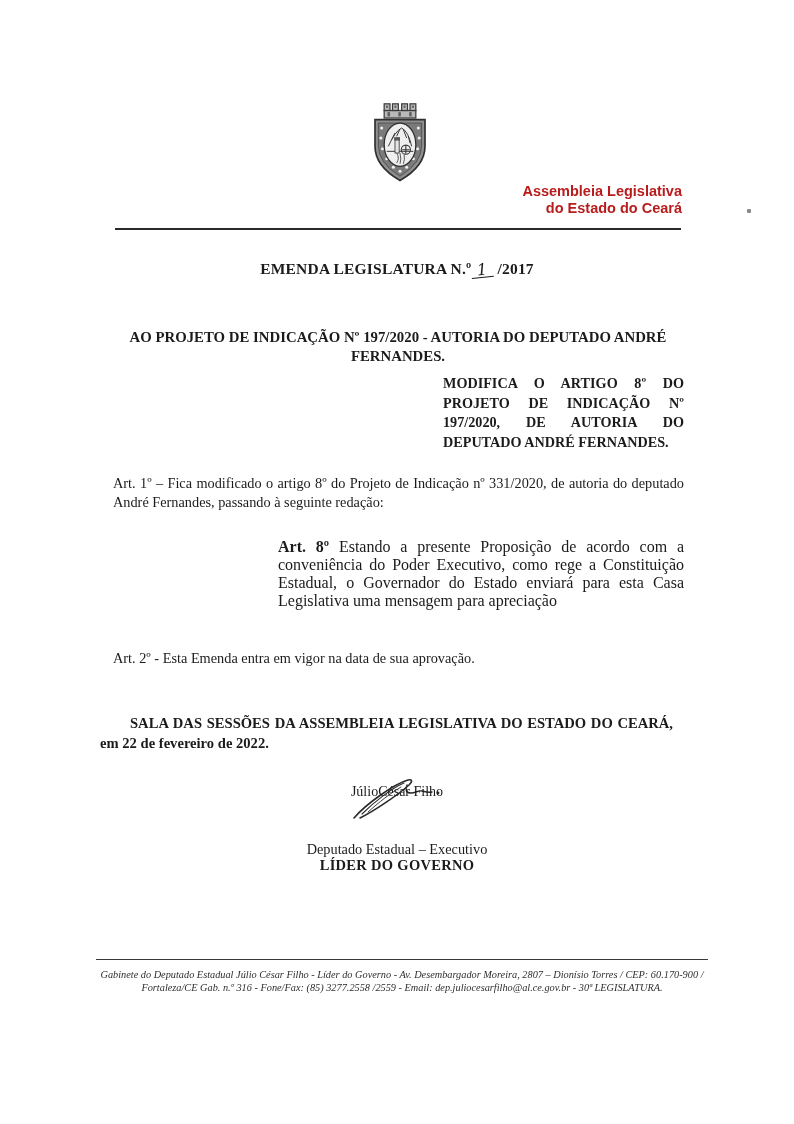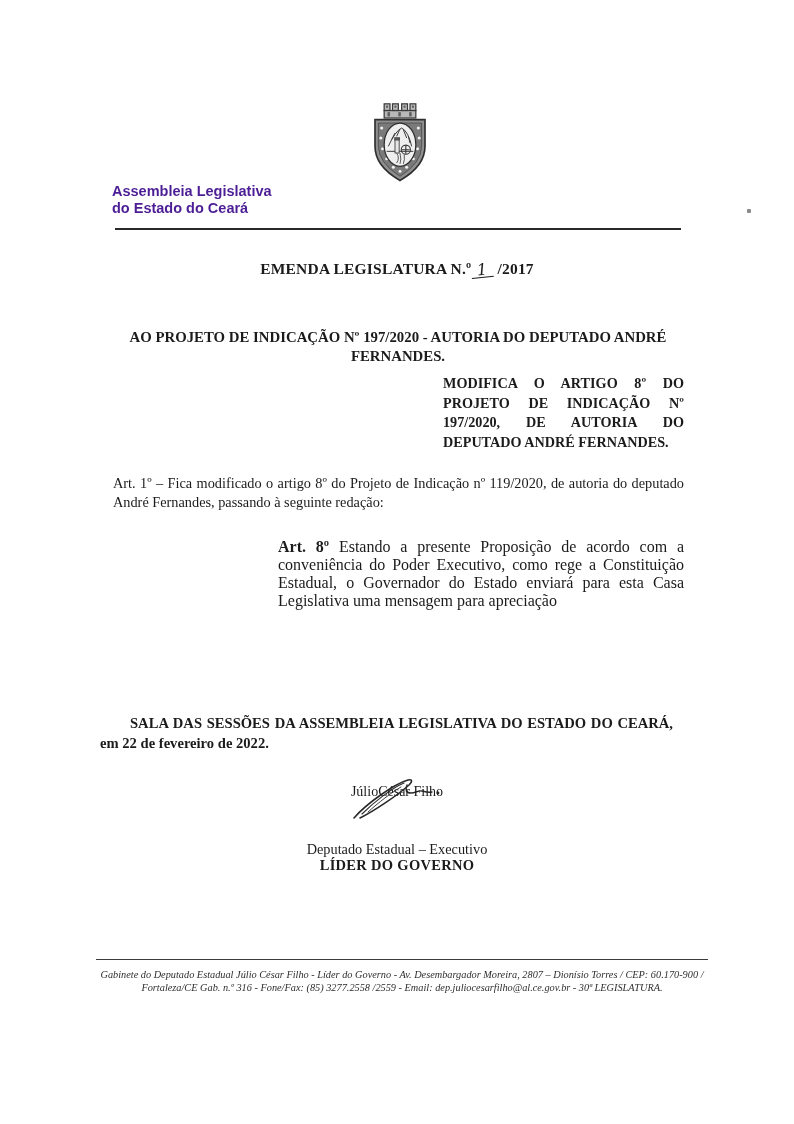--- a/index.html
+++ b/index.html
@@ -19,26 +19,26 @@
     left: 357px;
     top: 103px;
     width: 86px;
     height: 80px;
   }
   .org-name {
     position: absolute;
     left: 112px;
     top: 183px;
     width: 570px;
-    text-align: left;
+    text-align: right;
     font-family: "Liberation Sans", sans-serif;
     font-weight: bold;
     font-size: 14.5px;
     line-height: 17px;
-    color: #4c1d95;
+    color: #b91c1c;
   }
   .top-rule {
     position: absolute;
     left: 115px;
     top: 228px;
     width: 566px;
     height: 0;
     border-top: 2.5px solid #2a2a2a;
   }
   .scan-speck {
@@ -248,26 +248,27 @@
   <div class="scan-speck"></div>
 
   <div class="doc-title">
     <span>EMENDA LEGISLATURA N.º</span><span class="hand-number">1</span>&nbsp;<span>/2017</span>
   </div>
 
   <div class="subject">AO PROJETO DE INDICAÇÃO Nº 197/2020 - AUTORIA DO DEPUTADO ANDRÉ FERNANDES.</div>
 
   <div class="ementa">MODIFICA O ARTIGO 8º DO PROJETO DE INDICAÇÃO Nº 197/2020, DE AUTORIA DO DEPUTADO ANDRÉ FERNANDES.</div>
 
-  <div class="art1">Art. 1º – Fica modificado o artigo 8º do Projeto de Indicação nº 119/2020, de autoria do deputado André Fernandes, passando à seguinte redação:</div>
+  <div class="art1">Art. 1º – Fica modificado o artigo 8º do Projeto de Indicação nº 331/2020, de autoria do deputado André Fernandes, passando à seguinte redação:</div>
 
   <div class="art8-quote">
     <b>Art. 8º</b><span> Estando a presente Proposição de acordo com a conveniência do Poder Executivo, como rege a Constituição Estadual, o Governador do Estado enviará para esta Casa Legislativa uma mensagem para apreciação</span>
   </div>
 
+  <div class="art2">Art. 2º - Esta Emenda entra em vigor na data de sua aprovação.</div>
 
   <div class="closing">SALA DAS SESSÕES DA ASSEMBLEIA LEGISLATIVA DO ESTADO DO CEARÁ, em 22 de fevereiro de 2022.</div>
 
   <svg class="signature-flourish" viewBox="0 0 100 46">
     <g stroke="#2a2a2a" fill="none" stroke-linecap="round">
       <path d="M6 42 C18 28 46 8 60 4 C64 3 65 5 61 9 C50 19 26 35 12 42" stroke-width="1.6"></path>
       <path d="M14 38 C26 26 44 12 56 7" stroke-width="1.1"></path>
       <path d="M20 36 C30 27 44 16 53 11" stroke-width="0.9"></path>
       <path d="M59 9 C57 14 58 17 63 17 C68 17 70 14 74 15 C78 16 80 17 84 16" stroke-width="1.4"></path>
       <circle cx="90" cy="17" r="1.4" fill="#2a2a2a" stroke="none"></circle>

